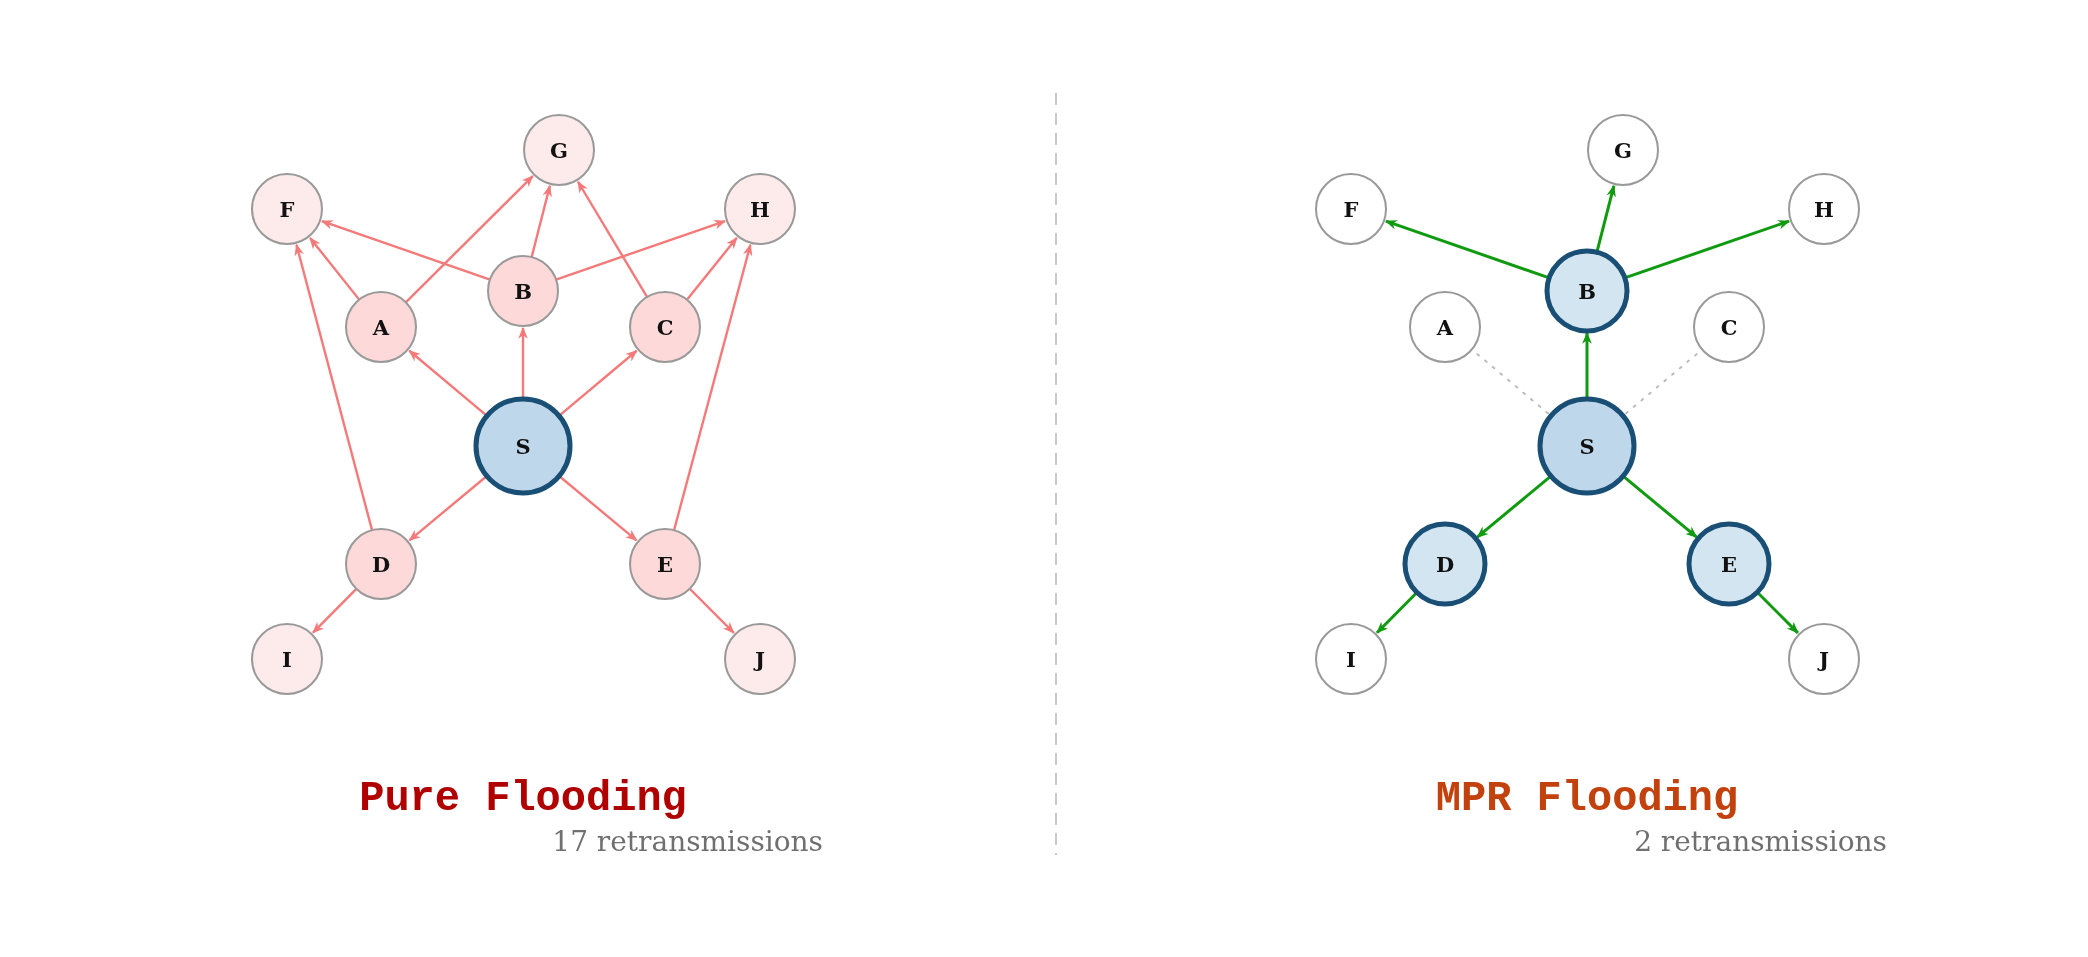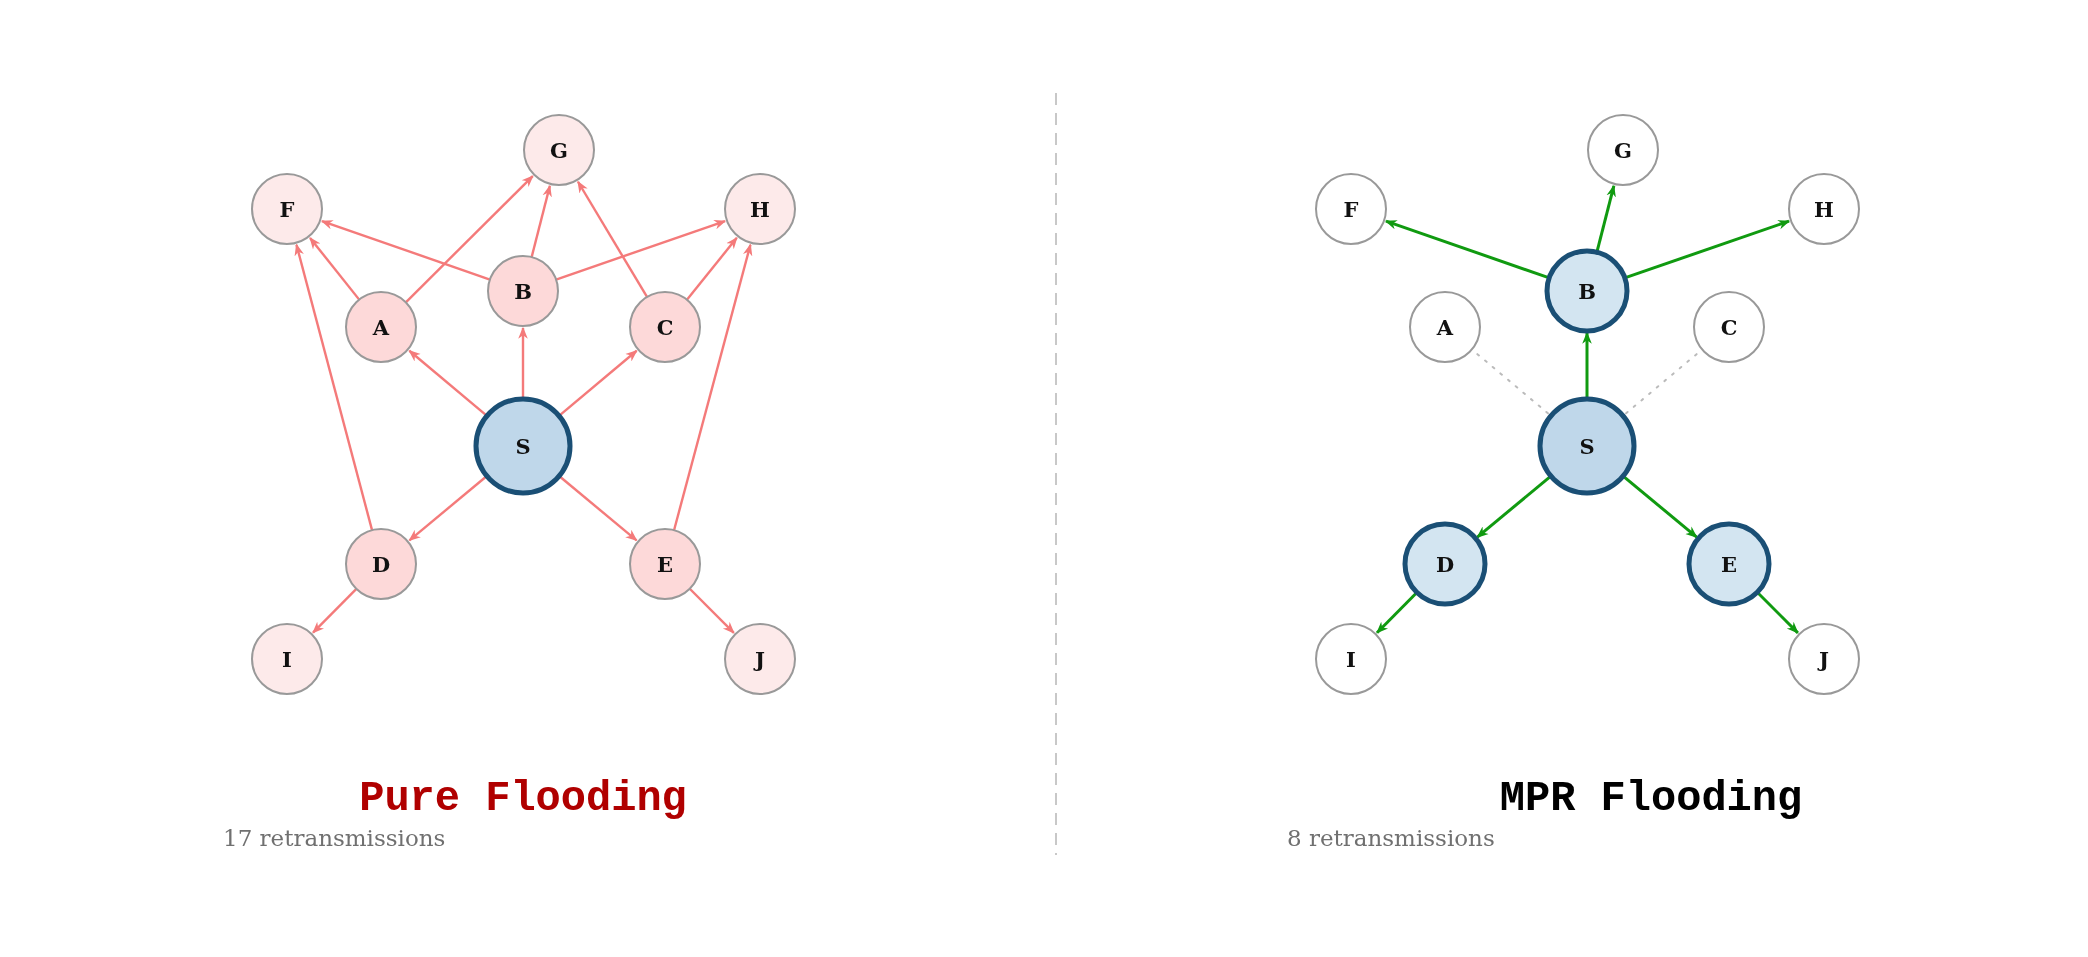--- a/index.html
+++ b/index.html
@@ -1,19 +1,19 @@
 <!DOCTYPE html>
 <html><head>
 <meta charset="utf-8">
 <style>
   html,body{margin:0;padding:0;background:#fff;}
   body{width:2088px;height:957px;position:relative;overflow:hidden;font-family:"DejaVu Serif",serif;}
   svg{position:absolute;left:0;top:0;}
   .title{position:absolute;width:600px;text-align:center;font-weight:bold;font-size:42px;font-family:Liberation Mono, monospace;}
-  .sub{position:absolute;width:600px;text-align:left;font-size:23px;color:#707070;font-family:"DejaVu Serif",serif;}
+  .sub{position:absolute;width:600px;text-align:right;font-size:28px;color:#707070;font-family:"DejaVu Serif",serif;}
   .nl{font-family:"DejaVu Serif",serif;font-weight:bold;font-size:21px;}
 </style>
 </head>
 <body>
 
 <svg id="diagram" width="2088" height="957" viewBox="0 0 2088 957">
     <defs>
       <marker id="arr-red" viewBox="0 0 10 10" refX="9" refY="5" markerWidth="12" markerHeight="12" orient="auto-start-reverse" markerUnits="userSpaceOnUse">
         <path d="M0,1 L10,5 L0,9 L3,5 Z" fill="#f47a7a"></path>
       </marker>
@@ -137,14 +137,14 @@
       </g>
       <g>
         <circle cx="1824" cy="659" r="35" fill="#ffffff" stroke="#999999" stroke-width="2"></circle>
         <text x="1824" y="667" text-anchor="middle" class="nl" fill="#111">J</text>
       </g>
     </g>
   </svg>
 
 <div class="title" style="left:223px;top:775px;color:#b00000;">Pure Flooding</div>
 <div class="sub" style="left:223px;top:825px;">17 retransmissions</div>
-<div class="title" style="left:1351px;top:775px;color:#000000;">MPR Flooding</div>
-<div class="sub" style="left:1287px;top:825px;">8 retransmissions</div>
+<div class="title" style="left:1287px;top:775px;color:#c2410c;">MPR Flooding</div>
+<div class="sub" style="left:1287px;top:825px;">2 retransmissions</div>
 
 </body></html>

